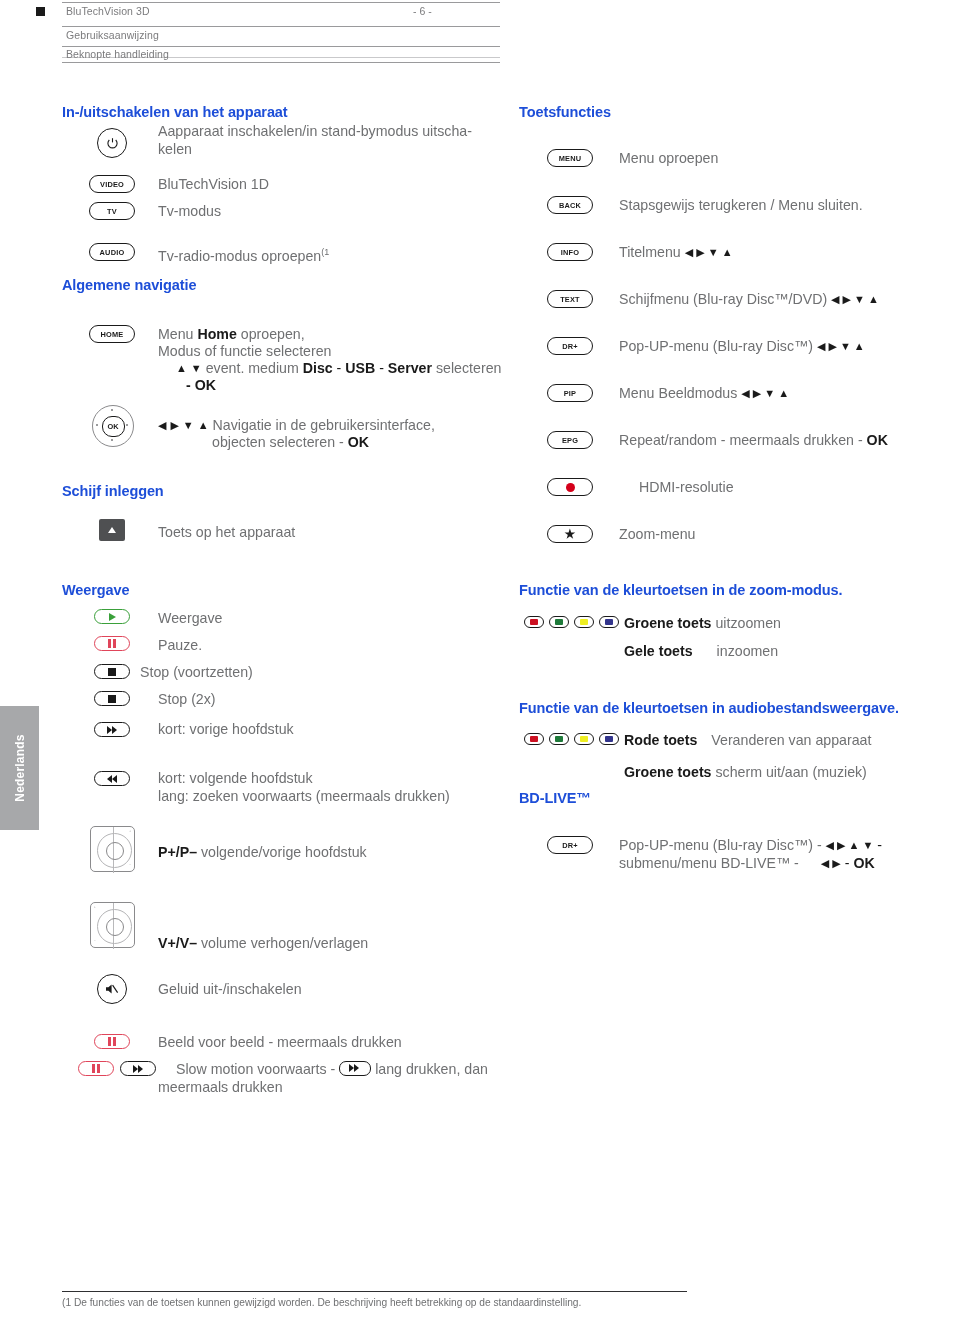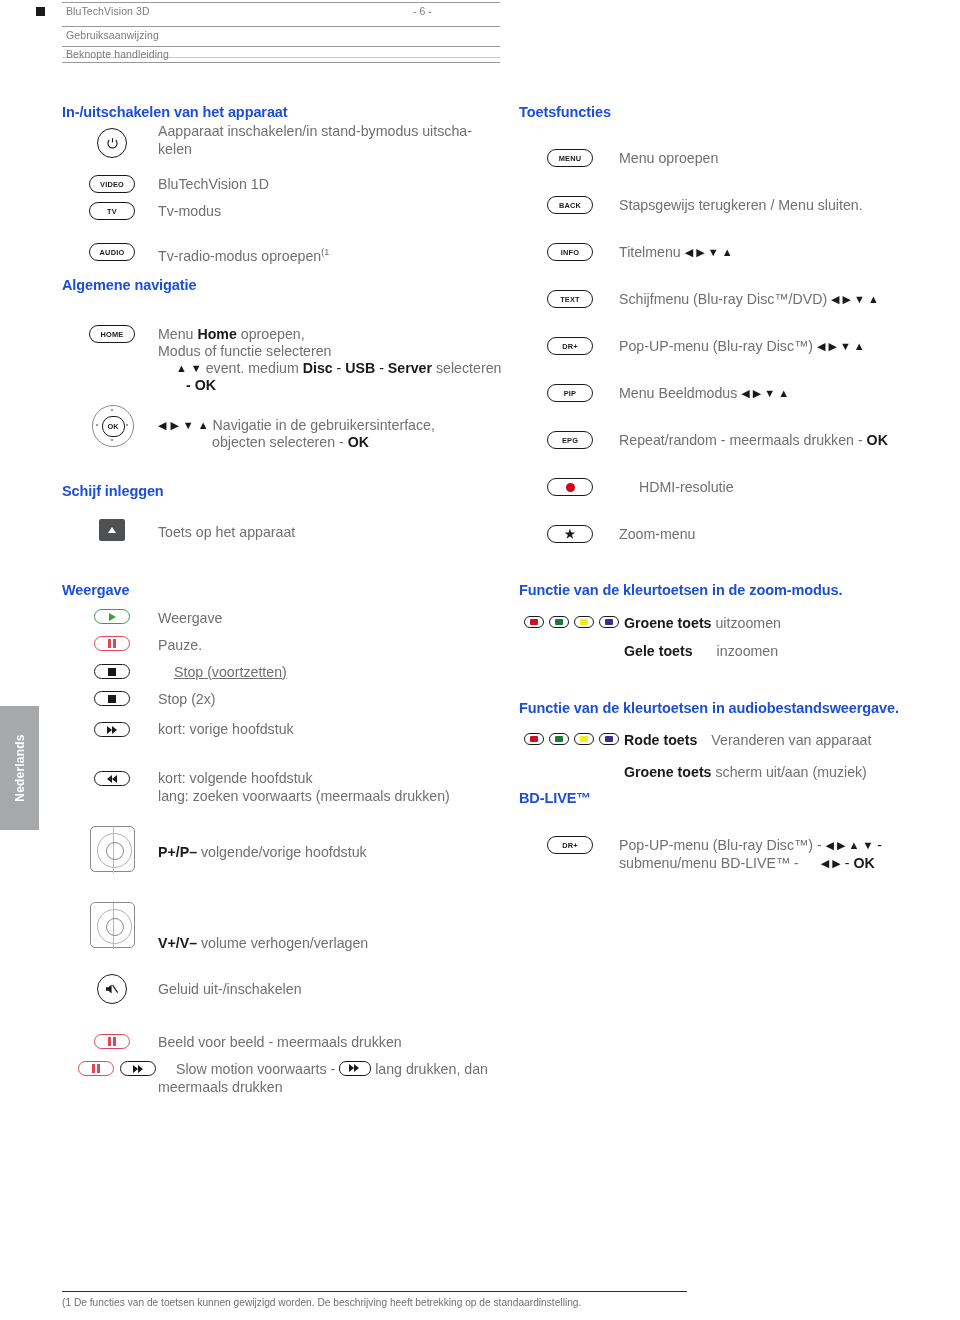--- a/index.html
+++ b/index.html
@@ -180,21 +180,21 @@
     <span class="bars">
         <i></i>
         <i></i>
       </span>
   </div>
   <div class="txt" style="left:158px;top:636px;">Pauze.</div>
 
   <div class="key pill-sm" style="left:94px;top:664px;">
     <span class="sqr"></span>
   </div>
-  <div class="txt" style="left:174px;top:663px;text-decoration:underline;">Stop (voortzetten)</div>
+  <div class="txt" style="left:140px;top:663px;">Stop (voortzetten)</div>
 
   <div class="key pill-sm" style="left:94px;top:691px;">
     <span class="sqr"></span>
   </div>
   <div class="txt" style="left:158px;top:690px;">Stop (2x)</div>
 
   <div class="key pill-sm" style="left:94px;top:722px;">
     <span class="ff">
         <i></i>
         <i></i>

